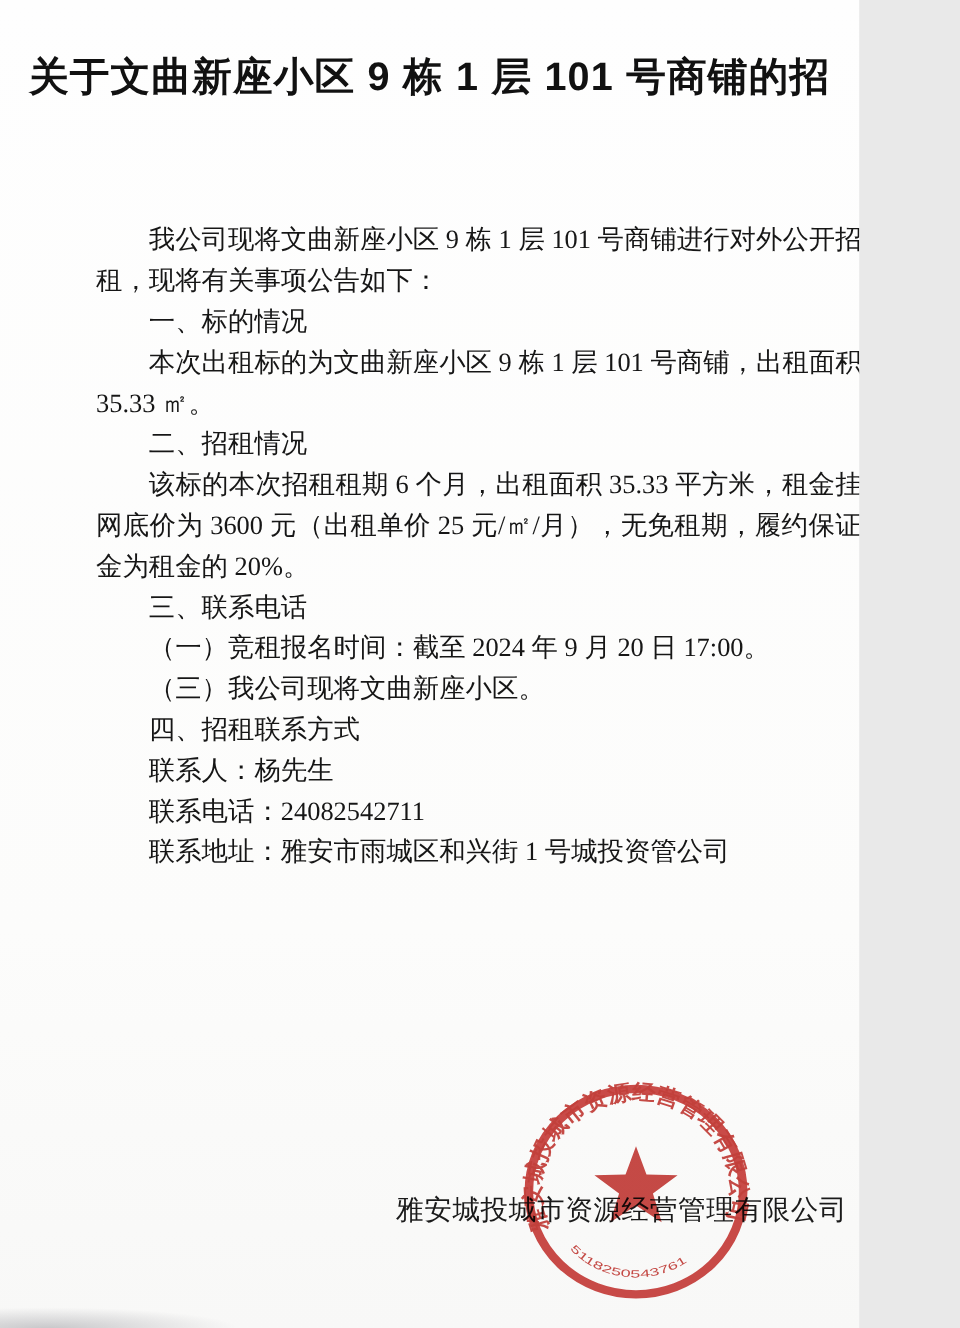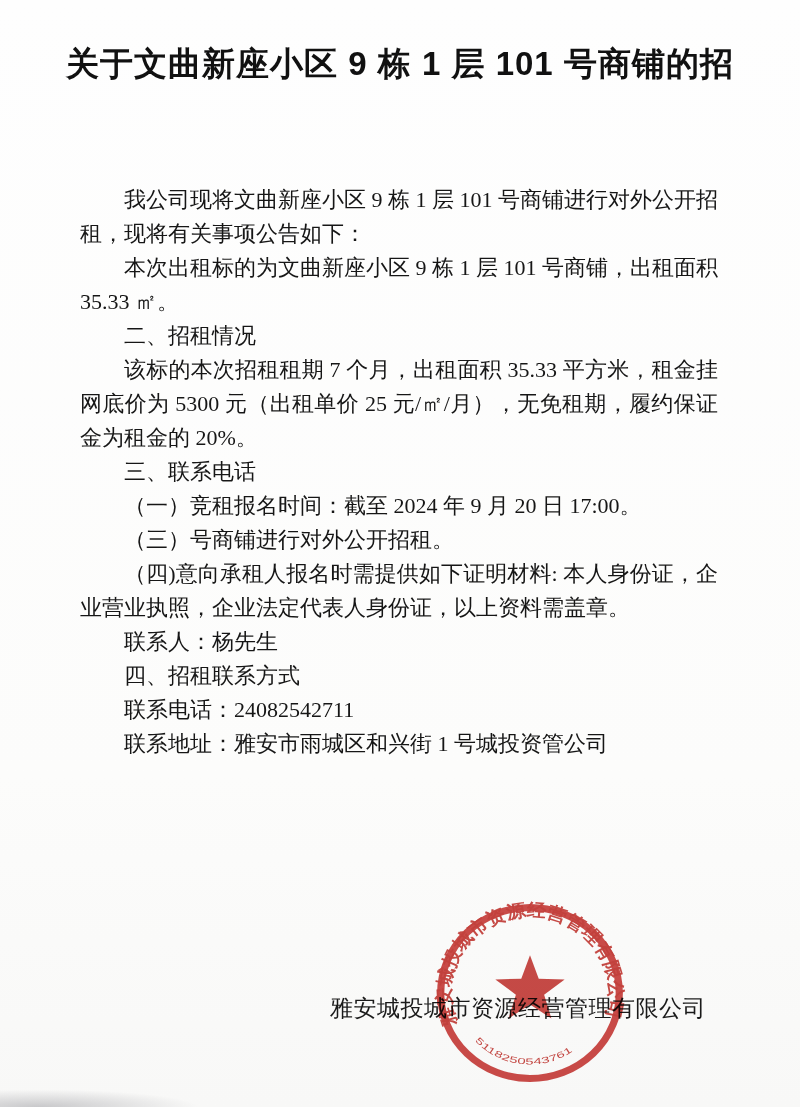--- a/index.html
+++ b/index.html
@@ -3,21 +3,21 @@
 <meta charset="utf-8">
 <style>
   html, body { margin: 0; padding: 0; }
   body {
     width: 800px; height: 1107px;
     background: #e9e9e9;
     font-family: "Liberation Serif", serif;
   }
   .page {
     position: relative;
-    width: 800px; height: 1107px;
+    width: 716px; height: 1107px;
     background: linear-gradient(180deg, #fefefe 0%, #fcfcfb 70%, #f8f8f7 100%);
     overflow: hidden;
     color: #161616;
   }
   .doc-title {
     margin: 0;
     padding-top: 40px;
     text-align: center;
     font-family: "Liberation Sans", sans-serif;
     font-weight: bold;
@@ -77,29 +77,29 @@
 <body>
 
 <div class="page">
 
   <h1 class="doc-title">
     <span>关于文曲新座小区 9 栋 1 层 101 号商铺的招</span><br>
   </h1>
 
   <div class="doc-body">
     <p>我公司现将文曲新座小区 9 栋 1 层 101 号商铺进行对外公开招租，现将有关事项公告如下：</p>
+    <p>一、标的情况</p>
     <p>本次出租标的为文曲新座小区 9 栋 1 层 101 号商铺，出租面积 35.33 ㎡。</p>
     <p>二、招租情况</p>
-    <p>该标的本次招租租期 7 个月，出租面积 35.33 平方米，租金挂网底价为 5300 元（出租单价 25 元/㎡/月），无免租期，履约保证金为租金的 20%。</p>
+    <p>该标的本次招租租期 6 个月，出租面积 35.33 平方米，租金挂网底价为 3600 元（出租单价 25 元/㎡/月），无免租期，履约保证金为租金的 20%。</p>
     <p>三、联系电话</p>
     <p>（一）竞租报名时间：截至 2024 年 9 月 20 日 17:00。</p>
-    <p>（三）号商铺进行对外公开招租。</p>
-    <p>（四)意向承租人报名时需提供如下证明材料: 本人身份证，企业营业执照，企业法定代表人身份证，以上资料需盖章。</p>
+    <p>（三）我公司现将文曲新座小区。</p>
+    <p>四、招租联系方式</p>
     <p>联系人：杨先生</p>
-    <p>四、招租联系方式</p>
     <p>联系电话：24082542711</p>
     <p>联系地址：雅安市雨城区和兴街 1 号城投资管公司</p>
   </div>
 
   <div class="signature">
     <div class="sig-company">雅安城投城市资源经营管理有限公司</div>
   </div>
 
   <svg class="seal" viewBox="0 0 200 200" preserveAspectRatio="none" font-family="Liberation Sans, sans-serif">
     <defs>

